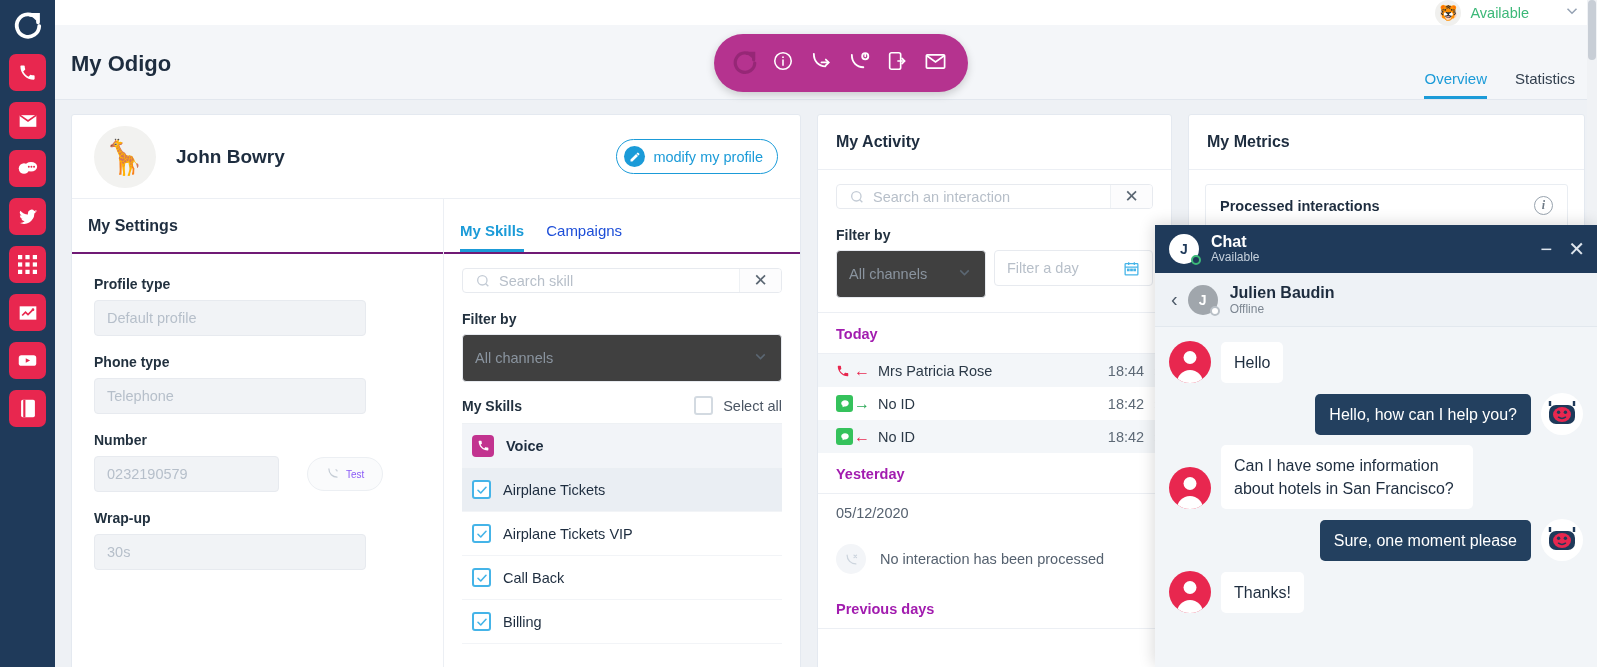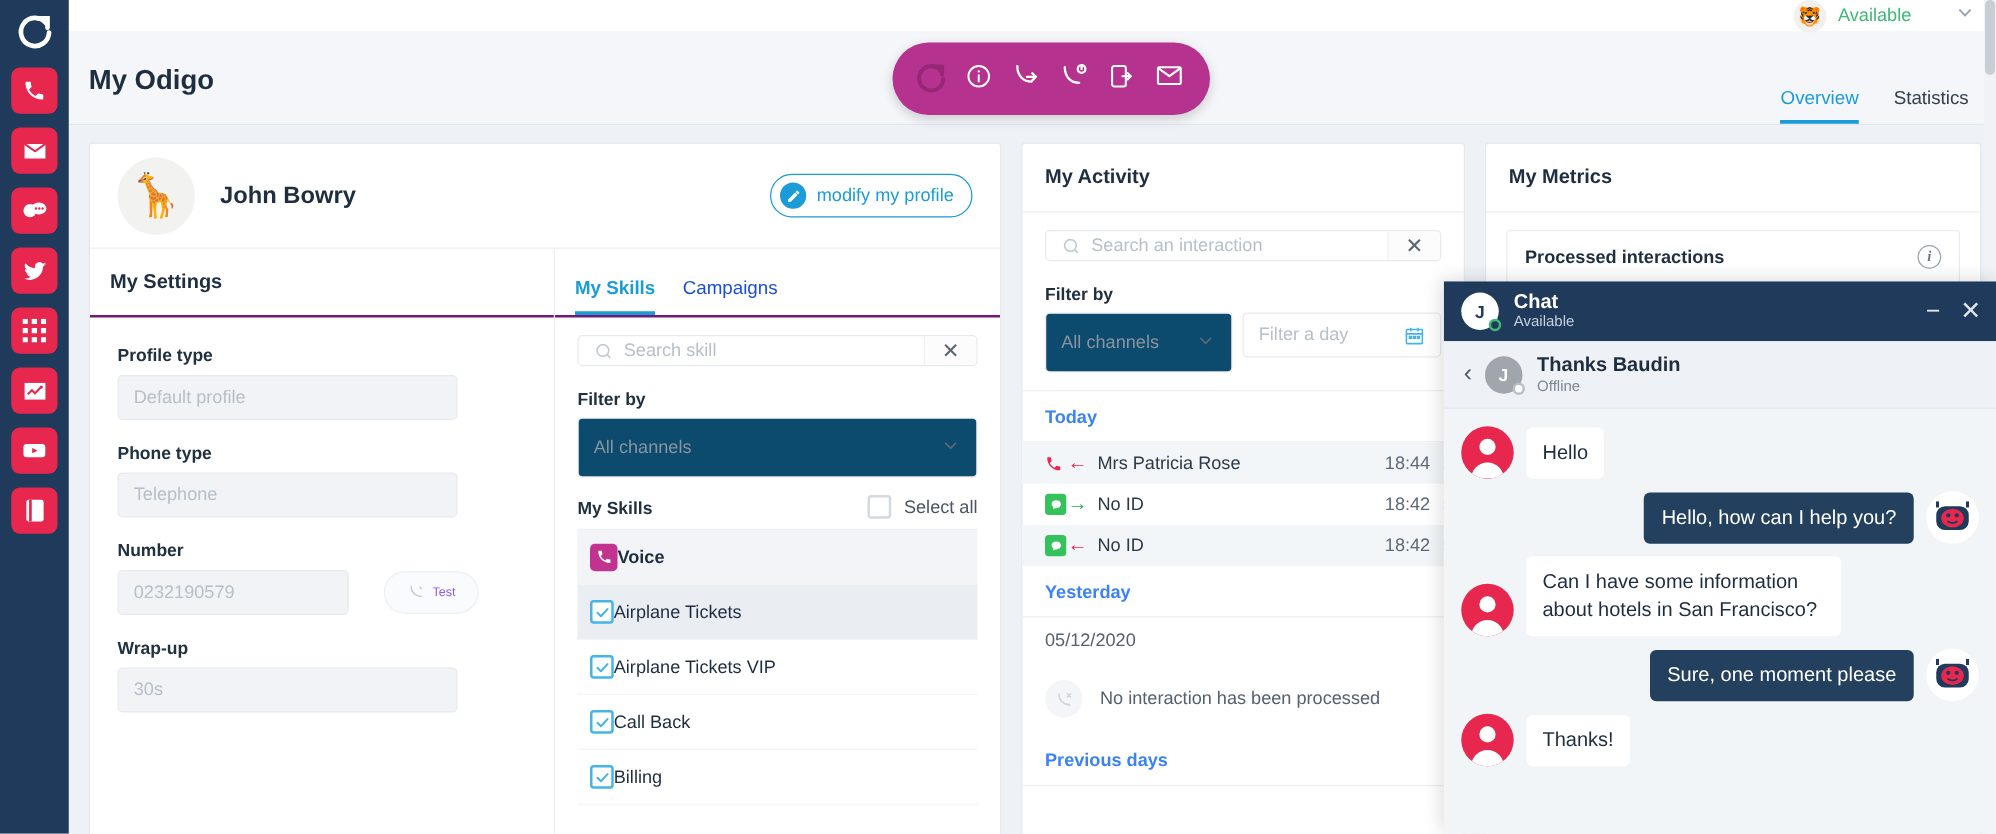--- a/index.html
+++ b/index.html
@@ -139,38 +139,38 @@
     font-family: inherit; background: transparent;
   }
   .search-box input::placeholder { color: #b7bfc9; }
   .clear-x {
     width: 42px; align-self: stretch; display: flex; align-items: center;
     justify-content: center; color: #5b6773; font-size: 17px;
     border-left: 1px solid #eef1f4; background: #fcfcfd; cursor: pointer;
   }
   .sel-label { font-size: 14px; font-weight: bold; color: #22313f; margin-bottom: 7px; }
   .select-box {
-    height: 48px; border: 1px solid #e7eaef; border-radius: 4px; background: #0c4a6e;
+    height: 48px; border: 1px solid #e7eaef; border-radius: 4px; background: #404040;
     display: flex; align-items: center; padding: 0 12px; font-size: 14.5px;
     color: #8a949f; margin-bottom: 14px; cursor: pointer;
   }
   .select-box .caret { margin-left: auto; color: #5b6773; }
 
   .skills-head { display: flex; align-items: center; margin-bottom: 8px; }
   .skills-head .t { font-size: 14px; font-weight: bold; color: #22313f; }
   .selall { margin-left: auto; display: flex; align-items: center; gap: 10px; font-size: 14.5px; color: #4a5563; cursor: pointer; }
   .cb-empty { width: 19px; height: 19px; border: 2px solid #d3dae1; border-radius: 3px; background: #fff; }
   .cb-checked {
     width: 19px; height: 19px; border: 2px solid #45b4e8; border-radius: 3px; background: #fff;
     display: flex; align-items: center; justify-content: center; flex-shrink: 0;
   }
 
   .skill-list { border-top: 1px solid #eef1f4; }
   .skill-row {
-    display: flex; align-items: center; gap: 0; height: 44px; padding: 0 10px;
+    display: flex; align-items: center; gap: 12px; height: 44px; padding: 0 10px;
     border-bottom: 1px solid #f2f4f7; font-size: 14.5px; color: #1e2d3f; cursor: pointer;
   }
   .skill-row.alt { background: #eaeef3; }
   .skill-row.hdr { background: #f2f4f8; font-weight: bold; }
   .voice-icon {
     width: 22px; height: 22px; border-radius: 4px; background: #c2338f;
     display: flex; align-items: center; justify-content: center; flex-shrink: 0;
   }
 
   
@@ -186,21 +186,21 @@
   .filterrow { display: flex; gap: 8px; }
   .filterrow .select-box { flex: 0 0 150px; margin-bottom: 0; }
   .dayfilter {
     flex: 1; height: 36px; border: 1px solid #e7eaef; border-radius: 4px; background: #fff;
     display: flex; align-items: center; padding: 0 12px; font-size: 14.5px; color: #b7bfc9;
   }
   .dayfilter .cal { margin-left: auto; color: #45b4e8; display:flex; }
 
   .act-body { padding: 0; }
   .act-sect {
-    font-size: 14.5px; font-weight: bold; color: #3b82f6; padding: 13px 18px 11px 18px;
+    font-size: 14.5px; font-weight: bold; color: #a21caf; padding: 13px 18px 11px 18px;
     border-bottom: 1px solid #eceff4;
   }
   .act-date { font-size: 14.5px; color: #55616f; padding: 11px 18px 9px 18px; }
   .act-row {
     display: flex; align-items: center; height: 33px; padding: 0 12px 0 18px;
     font-size: 14.5px; color: #2b3947; cursor: pointer;
   }
   .act-row.shade { background: #f3f6f9; }
   .act-row .ch { width: 18px; display:flex; align-items:center; }
   .act-row .arr { width: 24px; color: #e8274f; font-size: 16px; }
@@ -732,21 +732,21 @@
       </div>
     </div>
 
     <div class="chat-contact">
       <span class="back-chev">‹</span>
       <div class="contact-av">
         <span>J</span>
         <span class="dot-off"></span>
       </div>
       <div class="contact-txt">
-        <div class="contact-name">Thanks Baudin</div>
+        <div class="contact-name">Julien Baudin</div>
         <div class="contact-sub">Offline</div>
       </div>
     </div>
 
     <div class="chat-msgs">
       <div class="msg">
         <span class="av-user">
           <svg width="42" height="42" viewBox="0 0 42 42">
               <circle cx="21" cy="16.5" r="6.5" fill="#fff"></circle>
               <path d="M8 42a13 13 0 0 1 26 0z" fill="#fff"></path>

